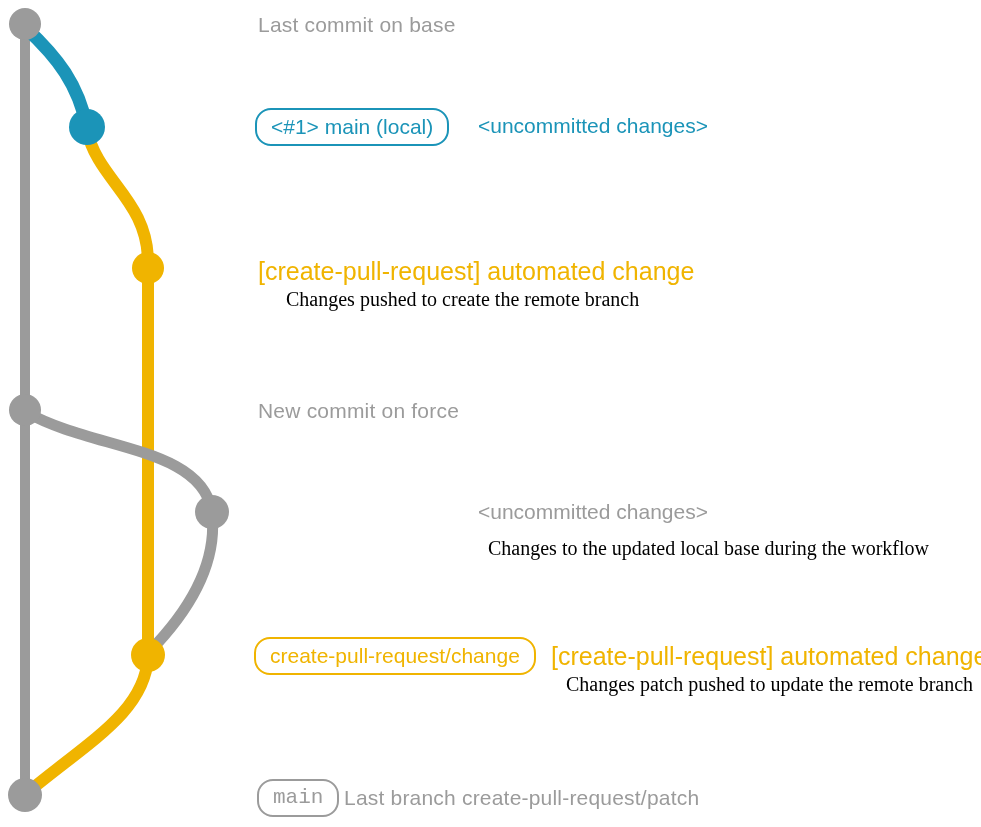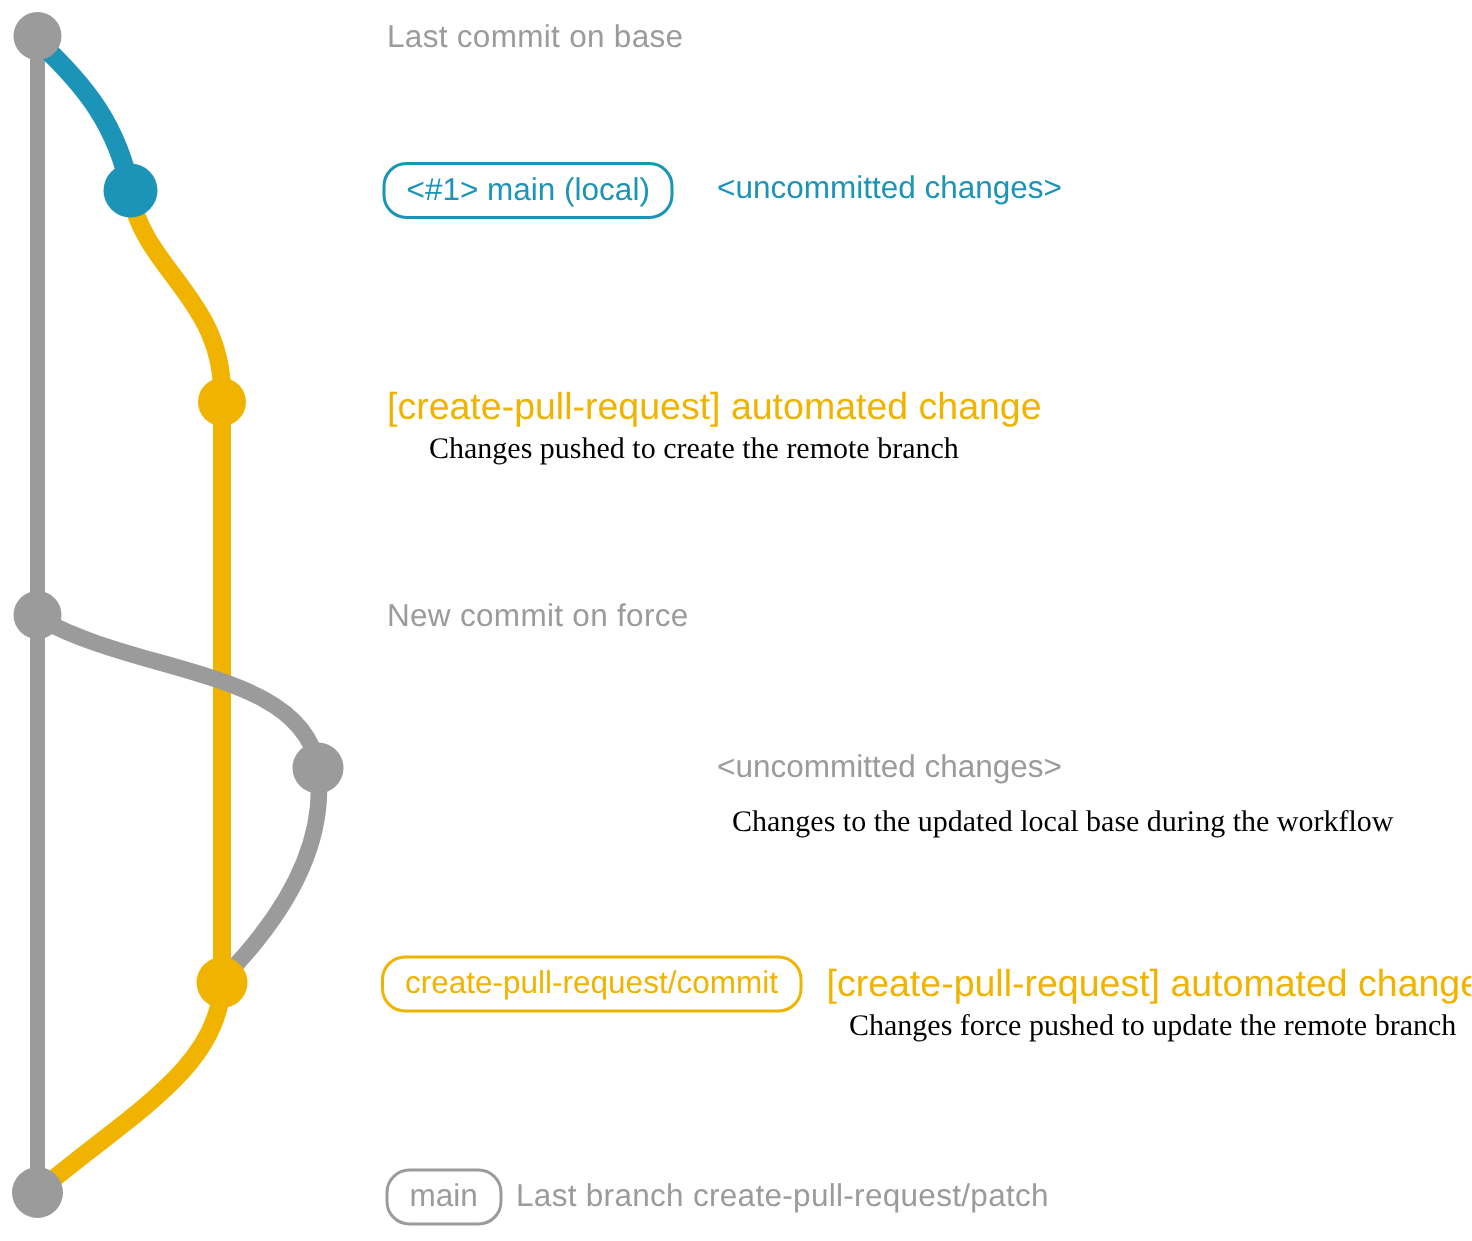--- a/index.html
+++ b/index.html
@@ -103,23 +103,23 @@
 
   <div class="abs heading-yellow" style="left:258px; top:257px;">[create-pull-request] automated change</div>
   <div class="abs note" style="left:270px; top:288px;margin-left:16px;">Changes pushed to create the remote branch</div>
 
   <div class="abs label-gray" style="left:258px; top:399px;">New commit on force</div>
 
   <div class="abs status-gray" style="left:478px; top:500px;">&lt;uncommitted changes&gt;</div>
   <div class="abs note" style="left:488px; top:537px;">Changes to the updated local base during the workflow</div>
 
   <div class="abs" style="left:254px; top:637px;">
-    <span class="badge badge-yellow">create-pull-request/commit</span>
+    <span class="badge badge-yellow">create-pull-request/change</span>
   </div>
   <div class="abs heading-yellow" style="left:551px; top:642px;">[create-pull-request] automated change</div>
-  <div class="abs note" style="left:566px; top:673px;">Changes force pushed to update the remote branch</div>
+  <div class="abs note" style="left:566px; top:673px;">Changes patch pushed to update the remote branch</div>
 
-  <div class="abs" style="left:257px; top:779px;">
+  <div class="abs" style="left:257px; top:779px;font-family:Liberation Mono, monospace;">
     <span class="badge badge-gray">main</span>
   </div>
   <div class="abs label-gray" style="left:344px; top:786px;">Last branch create-pull-request/patch</div>
 
 </div>
 
 </body></html>

